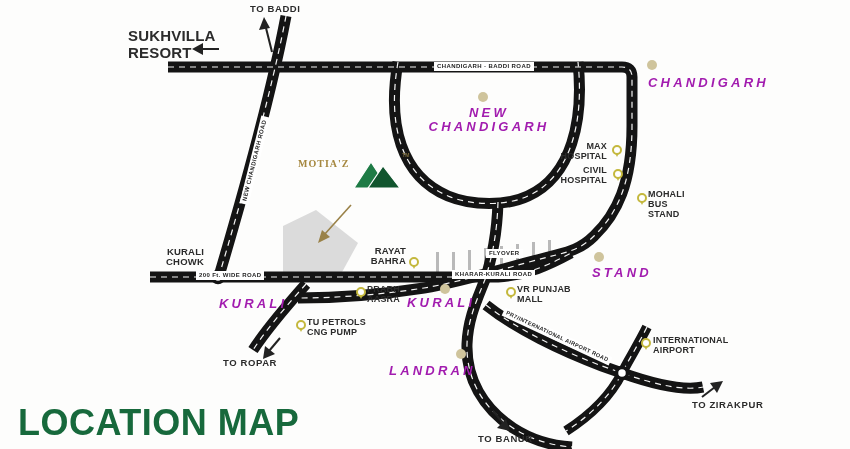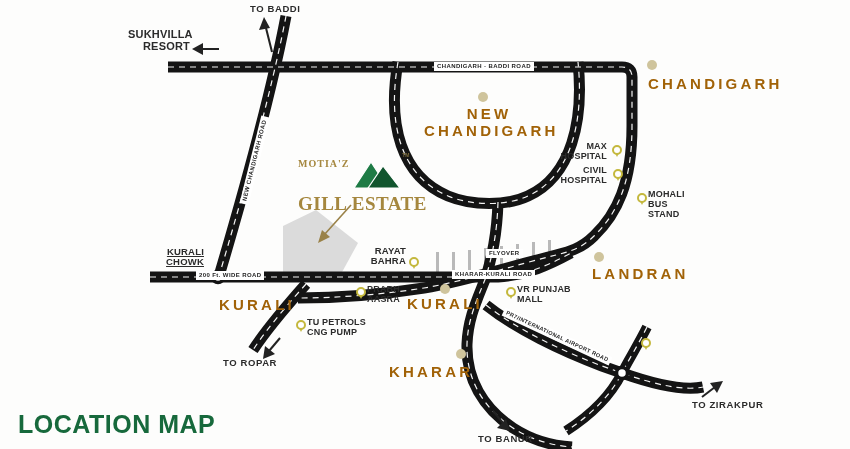--- a/index.html
+++ b/index.html
@@ -2,21 +2,21 @@
 <html><head>
 <meta charset="utf-8">
 <style>
   html,body{margin:0;padding:0;background:#fff;}
   #map{
     position:relative;width:850px;height:449px;background:#fdfdfc;overflow:hidden;
     font-family:"Liberation Sans", sans-serif;color:#262626;
   }
   #roads{position:absolute;left:0;top:0;}
   .lbl{position:absolute;font-weight:700;color:#2b2b2b;line-height:1.1;}
-  .city{font-size:15px;letter-spacing:3.2px;color:#a16207;}
+  .city{font-size:13px;letter-spacing:3.2px;color:#a21caf;font-style:italic;}
   .place{font-size:9px;letter-spacing:.2px;}
   .dir{font-size:9.5px;letter-spacing:.6px;}
   .right{text-align:right;}
   .center{text-align:center;}
   .roadlbl{
     position:absolute;background:#fff;color:#1d1d1d;font-weight:700;
     font-size:6px;letter-spacing:.4px;padding:0 3px;line-height:9px;white-space:nowrap;
   }
   .rot{transform-origin:center center;}
   .dot{position:absolute;width:10px;height:10px;border-radius:50%;background:#cfc49c;}
@@ -34,22 +34,22 @@
   #logo .peaks{margin-left:4px;position:relative;}
   #logo .tm{
     position:absolute;right:-8px;top:-6px;font-size:5px;color:#7a6a3a;font-weight:700;
     font-family:"Liberation Sans", sans-serif;
   }
   #logo .estate{
     font-family:"Liberation Serif", serif;font-weight:700;color:#a5873e;
     font-size:19px;letter-spacing:.5px;white-space:nowrap;margin-top:1px;
   }
   #title{
-    position:absolute;left:18px;top:402px;font-size:25px;font-weight:800;
-    letter-spacing:.5px;color:#17693c;margin-top:8px;
+    position:absolute;left:18px;top:402px;font-size:36px;font-weight:800;
+    letter-spacing:.5px;color:#17693c;
   }
 </style>
 </head>
 <body>
 
 <div id="map">
 
   <svg id="roads" width="850" height="449" viewBox="0 0 850 449">
 
     <g fill="#b9b9b9">
@@ -122,65 +122,65 @@
     <div class="brandrow">
       <span class="brand">MOTIA'Z</span>
       <span class="peaks">
         <svg width="48" height="30" viewBox="0 0 48 30">
           <polygon points="1,30 18,4 35,30" fill="#1e7b45" stroke="#fff" stroke-width="1.2"></polygon>
           <polygon points="15,30 30,8 47,30" fill="#11552e" stroke="#fff" stroke-width="1.2"></polygon>
         </svg>
         <span class="tm">TM</span>
       </span>
     </div>
-    <div class="estate">GILL ESTATE</div>
   </div>
 
   <div class="lbl city" style="left:648px;top:76px;">CHANDIGARH</div>
   <span class="dot" style="left:647px;top:60px;"></span>
 
   <div class="lbl city center" style="left:424px;top:106px;width:130px;">NEW CHANDIGARH</div>
   <span class="dot" style="left:478px;top:92px;"></span>
 
-  <div class="lbl city" style="left:592px;top:266px;">LANDRAN</div>
+  <div class="lbl city" style="left:592px;top:266px;">STAND</div>
   <span class="dot" style="left:594px;top:252px;"></span>
 
   <div class="lbl city" style="left:407px;top:296px;">KURALI</div>
   <span class="dot" style="left:440px;top:284px;"></span>
 
   <div class="lbl city" style="left:219px;top:297px;">KURALI</div>
 
-  <div class="lbl city" style="left:389px;top:364px;">KHARAR</div>
+  <div class="lbl city" style="left:389px;top:364px;">LANDRAN</div>
   <span class="dot" style="left:456px;top:349px;"></span>
 
-  <div class="lbl place right" style="left:128px;top:28px;width:62px;font-size:11px;">SUKHVILLA RESORT</div>
+  <div class="lbl place right" style="left:128px;top:28px;width:62px;font-size:15px;">SUKHVILLA RESORT</div>
 
   <div class="lbl place right" style="left:557px;top:142px;width:50px;">MAX HOSPITAL</div>
   <span class="pin" style="left:612px;top:145px;"></span>
 
   <div class="lbl place right" style="left:557px;top:166px;width:50px;">CIVIL HOSPITAL</div>
   <span class="pin" style="left:613px;top:169px;"></span>
 
   <div class="lbl place" style="left:648px;top:190px;width:52px;">MOHALI BUS STAND</div>
   <span class="pin" style="left:637px;top:193px;"></span>
 
-  <div class="lbl place right" style="left:162px;top:247px;width:42px;font-size:9.5px;text-decoration:underline;">KURALI CHOWK</div>
+  <div class="lbl place right" style="left:162px;top:247px;width:42px;font-size:9.5px;">KURALI CHOWK</div>
 
   <div class="lbl place right" style="left:366px;top:246px;width:40px;font-size:9.5px;text-align:right;">RAYAT BAHRA</div>
   <span class="pin" style="left:409px;top:257px;"></span>
 
   <div class="lbl place" style="left:367px;top:285px;width:40px;">PRABH AASRA</div>
   <span class="pin" style="left:356px;top:287px;"></span>
 
   <div class="lbl place" style="left:307px;top:318px;width:62px;">TU PETROLS CNG PUMP</div>
   <span class="pin" style="left:296px;top:320px;"></span>
 
   <div class="lbl place" style="left:517px;top:285px;width:58px;">VR PUNJAB MALL</div>
   <span class="pin" style="left:506px;top:287px;"></span>
 
+  <div class="lbl place" style="left:653px;top:336px;width:84px;">INTERNATIONAL AIRPORT</div>
   <span class="pin" style="left:641px;top:338px;"></span>
 
   <div class="lbl dir" style="left:250px;top:4px;">TO BADDI</div>
   <div class="lbl dir" style="left:223px;top:358px;">TO ROPAR</div>
   <div class="lbl dir" style="left:478px;top:434px;">TO BANUR</div>
   <div class="lbl dir" style="left:692px;top:400px;">TO ZIRAKPUR</div>
 
   <div class="roadlbl" style="left:434px;top:62px;">CHANDIGARH - BADDI ROAD</div>
   <div class="roadlbl" style="left:196px;top:271px;">200 Ft. WIDE ROAD</div>
   <div class="roadlbl" style="left:452px;top:270px;">KHARAR-KURALI ROAD</div>

